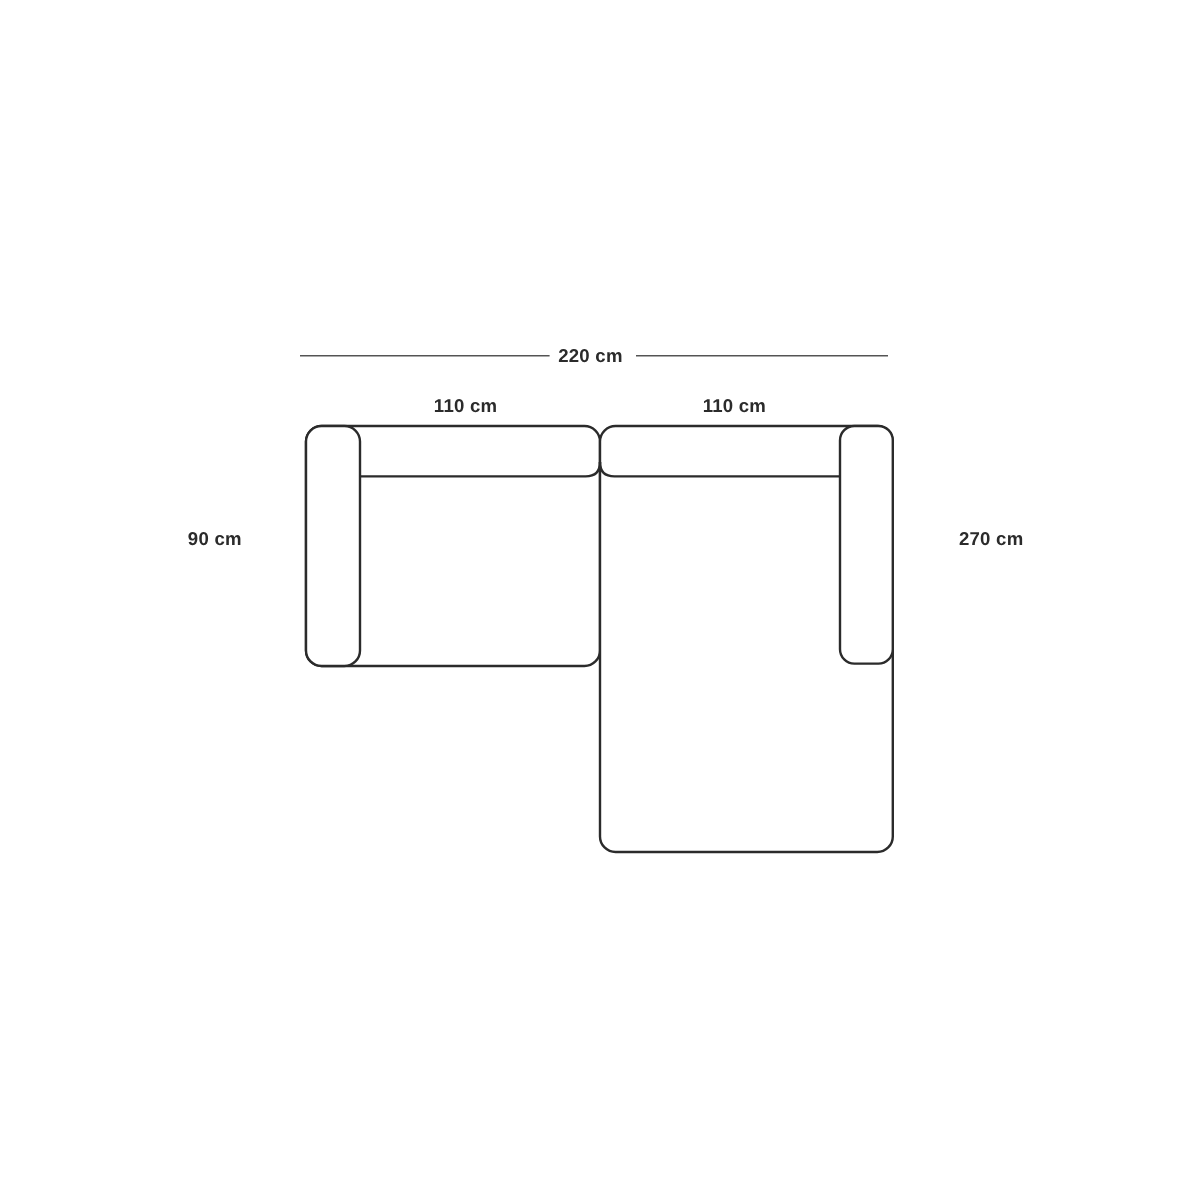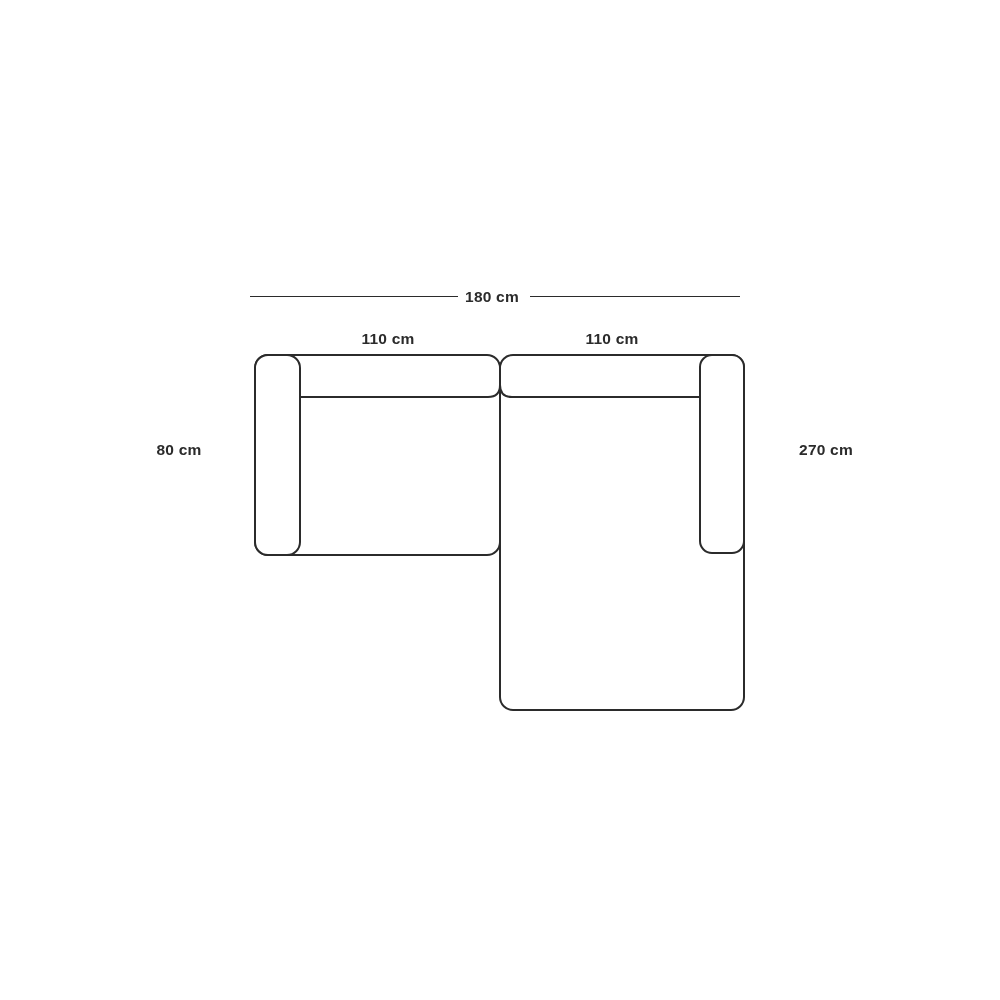--- a/index.html
+++ b/index.html
@@ -59,24 +59,24 @@
     <path d="M 300 397 H 488 Q 500 397 500 385"></path>
 
     <path d="M 700 397 H 512 Q 500 397 500 385"></path>
 
     <rect x="255" y="355" width="45" height="200" rx="13" fill="#ffffff"></rect>
 
     <rect x="700" y="355" width="44" height="198" rx="12" fill="#ffffff"></rect>
   </svg>
 
   <div class="dim-line" style="left:250px; top:296px; width:208px;"></div>
-  <div class="dim-label" style="left:492px; top:297px;">180 cm</div>
+  <div class="dim-label" style="left:492px; top:297px;">220 cm</div>
   <div class="dim-line" style="left:530px; top:296px; width:210px;"></div>
 
   <div class="dim-label" style="left:388px; top:339px;">110 cm</div>
 
   <div class="dim-label" style="left:612px; top:339px;">110 cm</div>
 
-  <div class="dim-label" style="left:179px; top:450px;">80 cm</div>
+  <div class="dim-label" style="left:179px; top:450px;">90 cm</div>
 
   <div class="dim-label" style="left:826px; top:450px;">270 cm</div>
 
 </div>
 
 </body></html>

